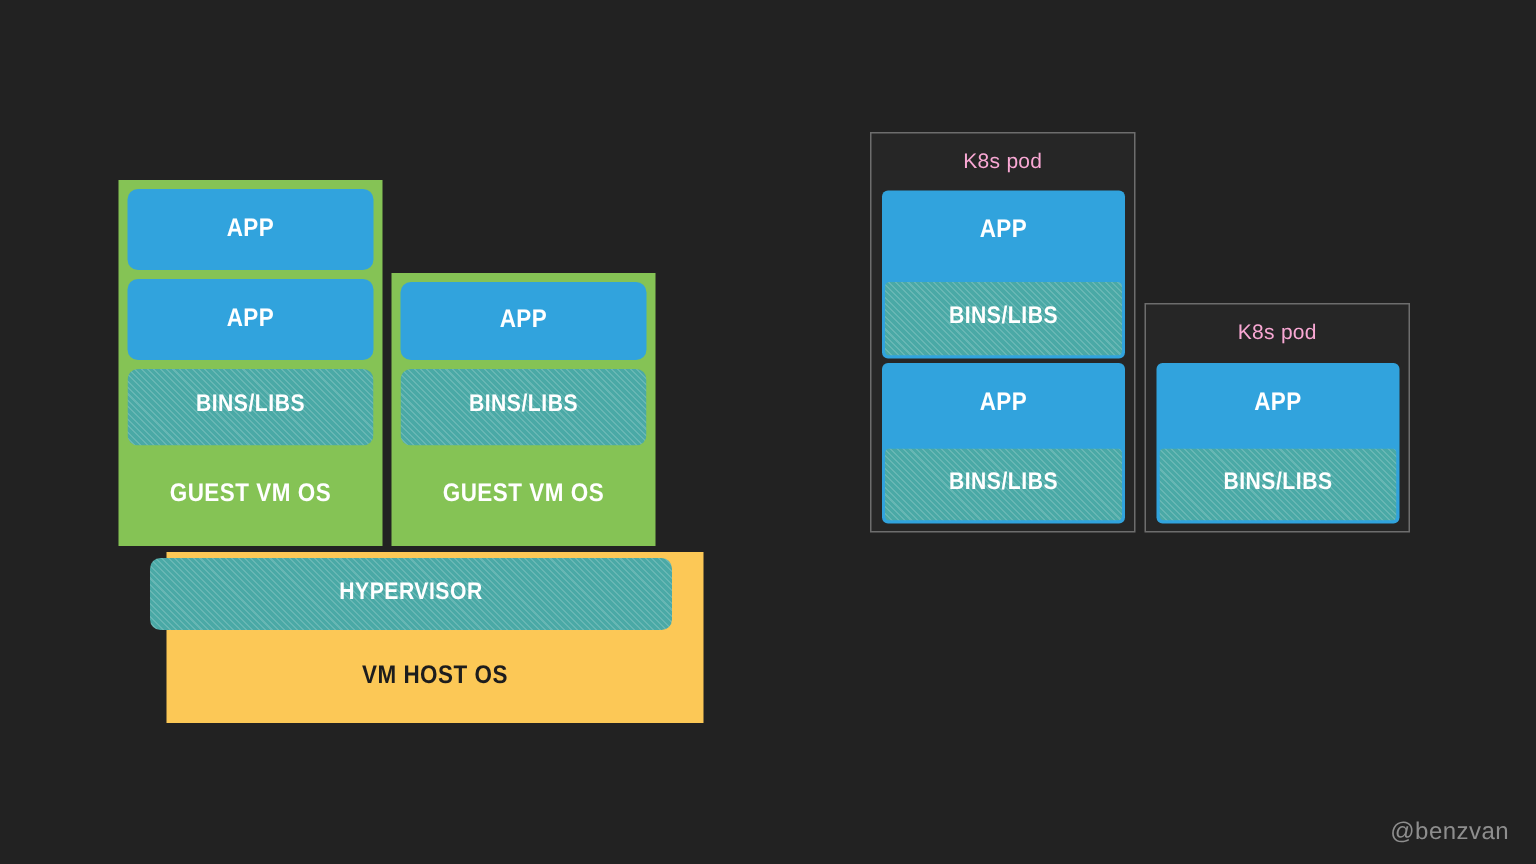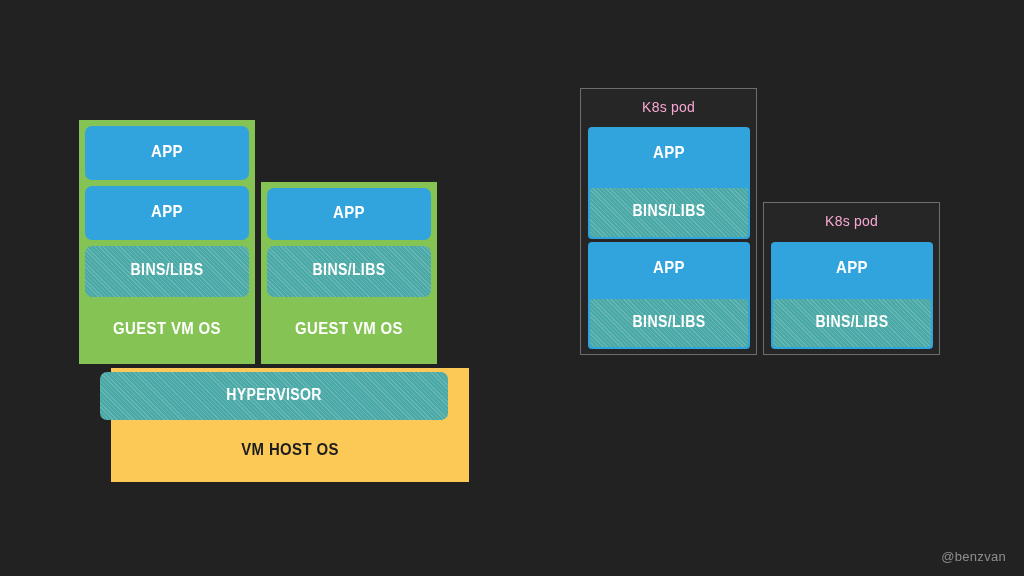--- a/index.html
+++ b/index.html
@@ -73,21 +73,21 @@
     white-space: nowrap;
   }
 
   
   .watermark {
     position: absolute;
     right: 18px;
     bottom: 12px;
     color: #8e8e8e;
     font-family: "Liberation Sans", sans-serif;
-    font-size: 13px;
+    font-size: 16px;
     letter-spacing: 0.3px;
   }
 </style>
 </head>
 <body style="background: rgb(34, 34, 34);">
 
 <div class="stage">
 
   <div class="abs green" style="left:79px; top:120px; width:176px; height:244px;"></div>
 

